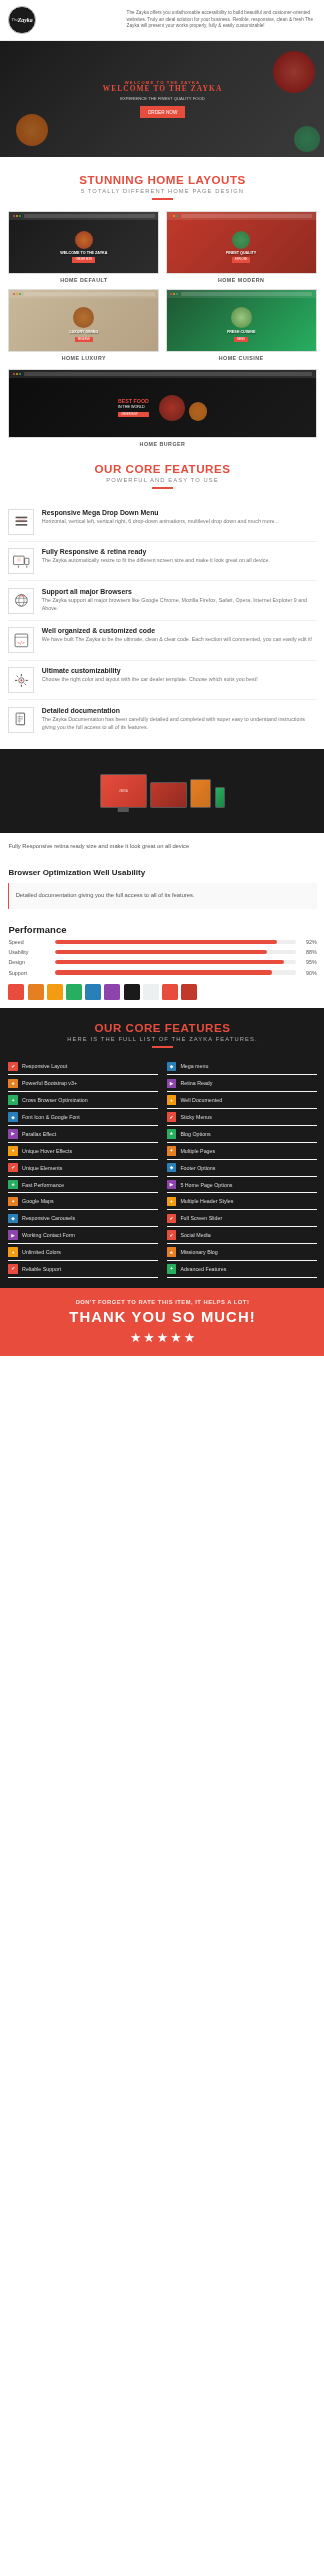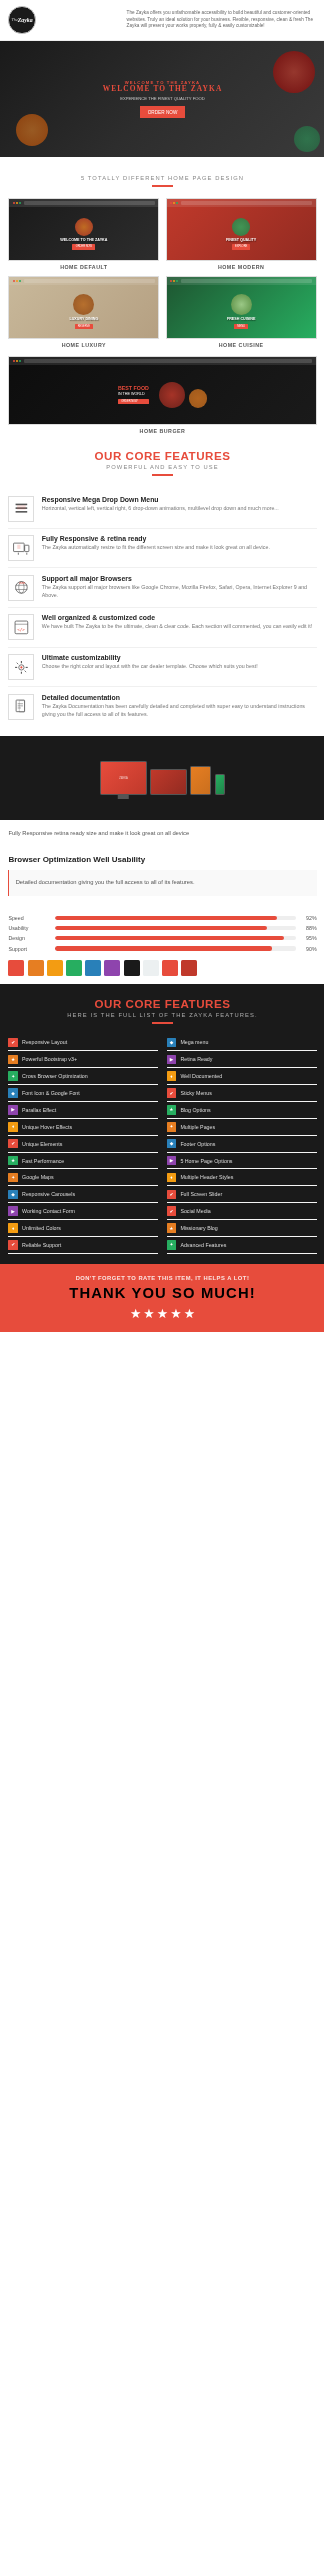--- a/index.html
+++ b/index.html
@@ -69,21 +69,21 @@
     .mock-phone { width: 10.5px; height: 21px; background: #2a2a2a; border: 0.8px solid #555; border-radius: 1.1px; }
     .mock-screen { width: 100%; height: 100%; background: linear-gradient(135deg, #e74c3c 0%, #c0392b 100%); display: flex; align-items: center; justify-content: center; font-size: 3.2px; color: #fff; text-align: center; padding: 1.6px; }
     .features-cols { display: grid; grid-template-columns: 1fr 1fr; gap: 2.1px 8.4px; }
     .feature-list-item { display: flex; align-items: center; gap: 4.2px; padding: 3.2px 0; border-bottom: 0.5px solid #f5f5f5; }
     .feat-icon { width: 9.5px; height: 9.5px; background: #e74c3c; display: flex; align-items: center; justify-content: center; color: #fff; font-size: 4.7px; flex-shrink: 0; border-radius: 0.5px; }
     .feat-label { font-size: 5.3px; color: #444; }
     
     
     .thank-footer { background: #e74c3c; padding: 10.5px 8.4px; text-align: center; }
     .dont-forget { color: rgba(255,255,255,0.85); font-size: 5.8px; font-weight: bold; text-transform: uppercase; letter-spacing: 0.5px; margin-bottom: 4.2px; }
-    .thank-you { color: #000000; font-size: 14.8px; font-weight: 900; text-transform: uppercase; letter-spacing: 1.1px; }
+    .thank-you { color: #ffffff; font-size: 14.8px; font-weight: 900; text-transform: uppercase; letter-spacing: 1.1px; }
     .stars-row { display: flex; align-items: center; justify-content: center; gap: 2.1px; margin-top: 5.3px; }
     .star { color: #fff; font-size: 12.7px; }
     
     
     .red-divider { width: 21px; height: 1.6px; background: #e74c3c; margin: 4.2px auto 0; }
     
     
     .performance-block { padding: 8.4px 8.4px 0; }
     .perf-title { font-size: 9.5px; font-weight: bold; color: #222; }
     .perf-bar-row { display: flex; align-items: center; gap: 4.2px; margin-top: 4.2px; }
@@ -129,20 +129,21 @@
   <div class="hero-food3"></div>
   <div class="hero-inner">
     <div class="hero-title-sm">WELCOME TO THE ZAYKA</div>
     <div class="hero-title-lg" style="font-size:7.4px; color:#e74c3c; font-weight:900; font-family:Georgia,serif; letter-spacing:1.1px;">WELCOME TO THE ZAYKA</div>
     <div style="color:#fff; font-size:4.2px; margin-top:2.1px; opacity:0.7;">EXPERIENCE THE FINEST QUALITY FOOD</div>
     <button class="hero-btn">ORDER NOW</button>
   </div>
 </div>
 
 <div class="section-title">
+  <h2 class="accent">STUNNING HOME LAYOUTS</h2>
   <div class="sub">5 TOTALLY DIFFERENT HOME PAGE DESIGN</div>
   <div class="red-divider"></div>
 </div>
 
 <div class="layouts-grid">
 
   <div class="layout-item">
     <div class="layout-screenshot dark">
       <div class="ls-topbar">
         <div class="ls-dot"></div>
@@ -367,20 +368,21 @@
 
 <div class="browser-block">
   <div class="browser-title">Browser Optimization Well Usability</div>
 </div>
 
 <div class="doc-block" style="margin:6.3px 8.4px; border-left:1.6px solid #e74c3c; padding-left:6.3px; background:#f9f9f9;">
   <p class="doc-text">Detailed documentation giving you the full access to all of its features.</p>
 </div>
 
 <div class="performance-block">
+  <div class="perf-title">Performance</div>
   <div id="perf-bars">
       <div class="perf-bar-row">
       <div class="perf-label">Speed</div>
       <div class="perf-bar-bg">
         <div class="perf-bar-fill" style="width:92%;"></div>
       </div>
       <div class="perf-val">92%</div>
     </div>
       <div class="perf-bar-row">
       <div class="perf-label">Usability</div>

